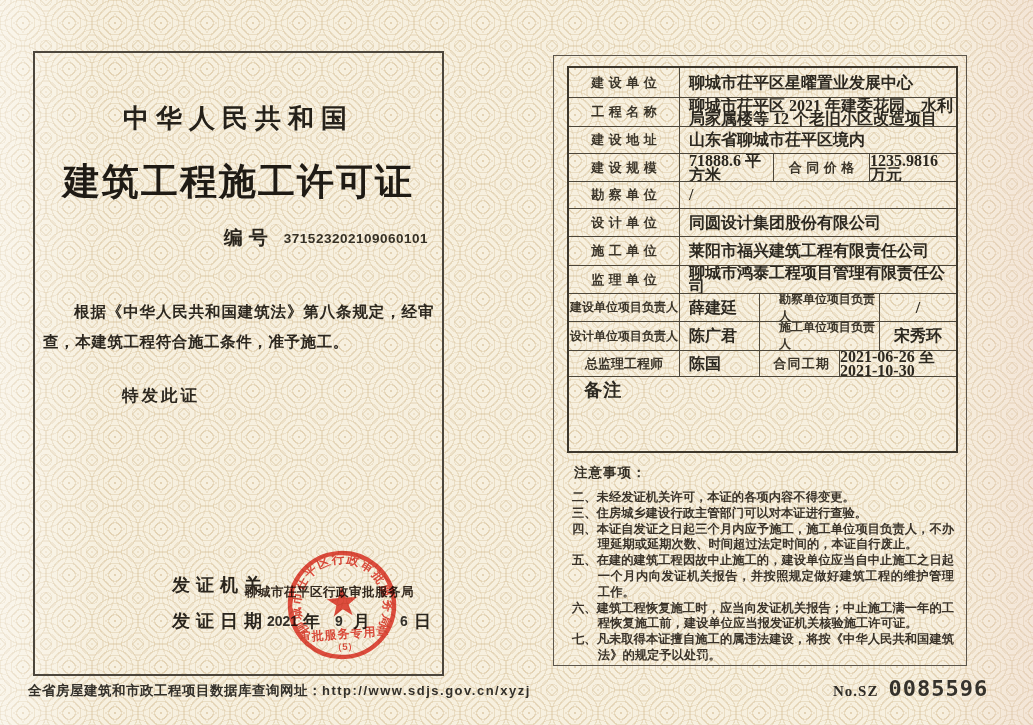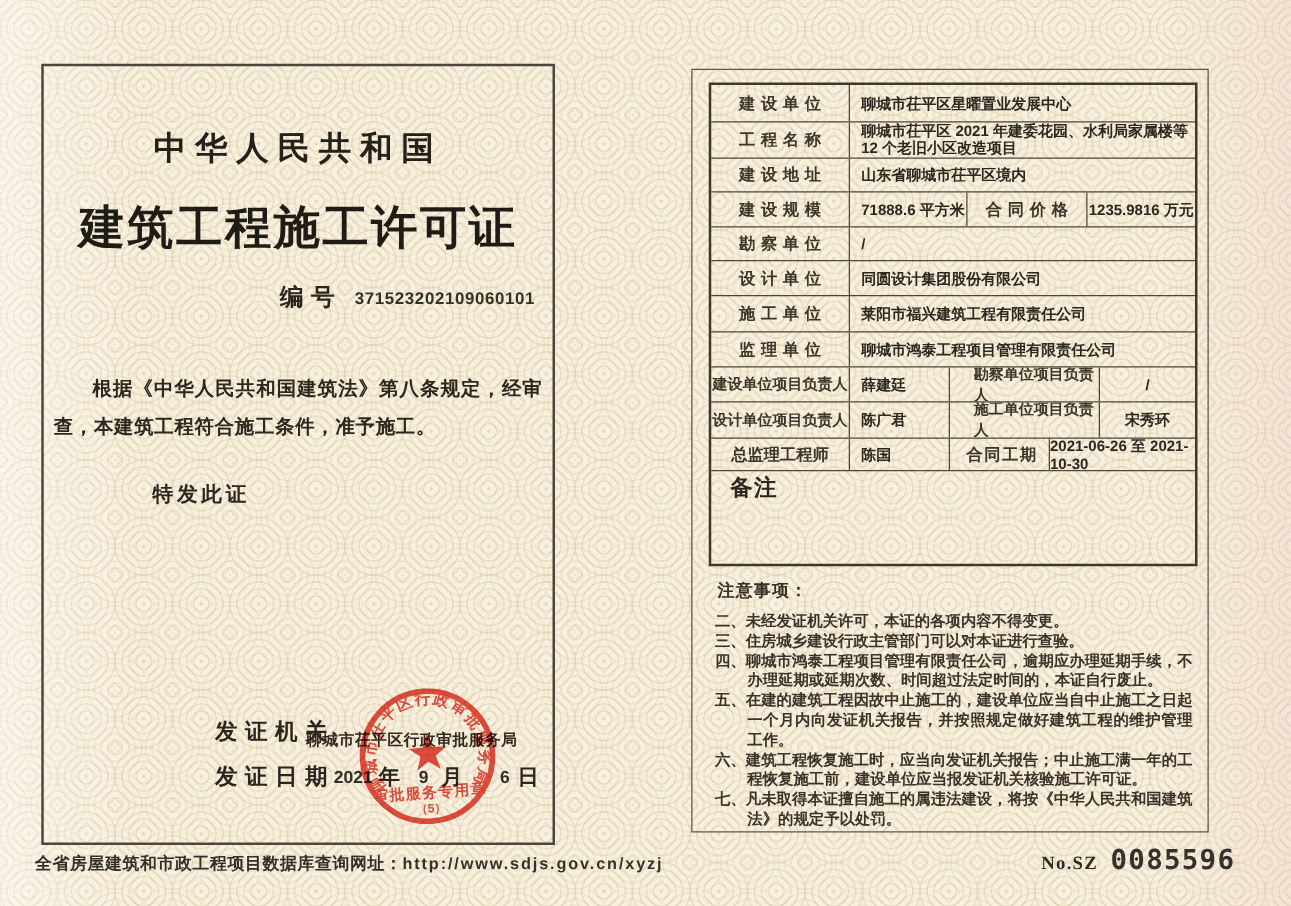--- a/index.html
+++ b/index.html
@@ -42,22 +42,22 @@
   #seal{left:250px;top:495px;width:114px;height:114px;mix-blend-mode:multiply;transform:rotate(-4deg);}
   
   #right-panel{left:553px;top:55px;width:412px;height:609px;border:1.5px solid #5c564c;}
   #detail-table{left:13px;top:10px;width:387px;border:2px solid #3d372c;background:transparent;}
   .trow{display:flex;width:100%;box-sizing:border-box;border-top:1.2px solid #4d473b;}
   .trow:first-child{border-top:none;}
   .tcell{box-sizing:border-box;display:flex;align-items:center;overflow:hidden;}
   .tcell.bl{border-left:1.2px solid #4d473b;}
   .lab{justify-content:center;font-size:13px;font-weight:bold;color:#3b352a;letter-spacing:.35em;text-indent:.35em;}
   .lab9{justify-content:center;font-size:12px;font-weight:bold;color:#3b352a;letter-spacing:0;}
-  .val{font-size:12px;font-weight:bold;color:#2c2820;padding-left:9px;
-       font-family:Liberation Sans, sans-serif;line-height:14px;}
+  .val{font-size:16px;font-weight:bold;color:#2c2820;padding-left:9px;
+       font-family:Liberation Serif, serif;line-height:14px;}
   .val.ctr{justify-content:center;padding-left:0;}
   .val.topleft{align-items:flex-start;padding-top:6px;}
   .w110{width:110px;flex:none;} .w280{flex:1;}
   .w94{width:94px;flex:none;} .w96{width:96px;flex:none;} .w90{flex:1;}
   .w80{width:80px;flex:none;} .w120{width:120px;flex:none;padding-left:19px;} .wrest{flex:1;}
   .notes-title{left:20px;top:408px;font-size:13.5px;font-weight:bold;letter-spacing:1px;color:#352f25;}
   .notes-list{left:18px;top:434px;width:382px;font-size:12.3px;font-weight:bold;color:#3a332a;line-height:15.8px;}
   .note-item{padding-left:2.1em;text-indent:-2.1em;text-align:justify;}
   
   .footer-query{left:28px;top:682px;font-size:13.5px;font-weight:bold;color:#33302a;letter-spacing:.5px;}
@@ -178,21 +178,21 @@
     <div class="trow" style="height:75px">
       <div class="tcell lab val topleft" style="flex:1;justify-content:flex-start;letter-spacing:1px;font-family:'Liberation Serif',serif;font-size:18px">备注</div>
     </div>
 
   </div>
 
   <div class="abs notes-title">注意事项：</div>
   <div class="abs notes-list">
     <div class="note-item">二、未经发证机关许可，本证的各项内容不得变更。</div>
     <div class="note-item">三、住房城乡建设行政主管部门可以对本证进行查验。</div>
-    <div class="note-item">四、聊城市鸿泰工程项目管理有限责任公司，逾期应办理延期手续，不办理延期或延期次数、时间超过法定时间的，本证自行废止。</div>
+    <div class="note-item">四、本证自发证之日起三个月内应予施工，施工单位项目负责人，不办理延期或延期次数、时间超过法定时间的，本证自行废止。</div>
     <div class="note-item">五、在建的建筑工程因故中止施工的，建设单位应当自中止施工之日起一个月内向发证机关报告，并按照规定做好建筑工程的维护管理工作。</div>
     <div class="note-item">六、建筑工程恢复施工时，应当向发证机关报告；中止施工满一年的工程恢复施工前，建设单位应当报发证机关核验施工许可证。</div>
     <div class="note-item">七、凡未取得本证擅自施工的属违法建设，将按《中华人民共和国建筑法》的规定予以处罚。</div>
   </div>
 </div>
 
 <div class="abs footer-query">
   <span>全省房屋建筑和市政工程项目数据库查询网址：</span><span class="footer-url">http://www.sdjs.gov.cn/xyzj</span>
 </div>
 <div class="abs serial">

